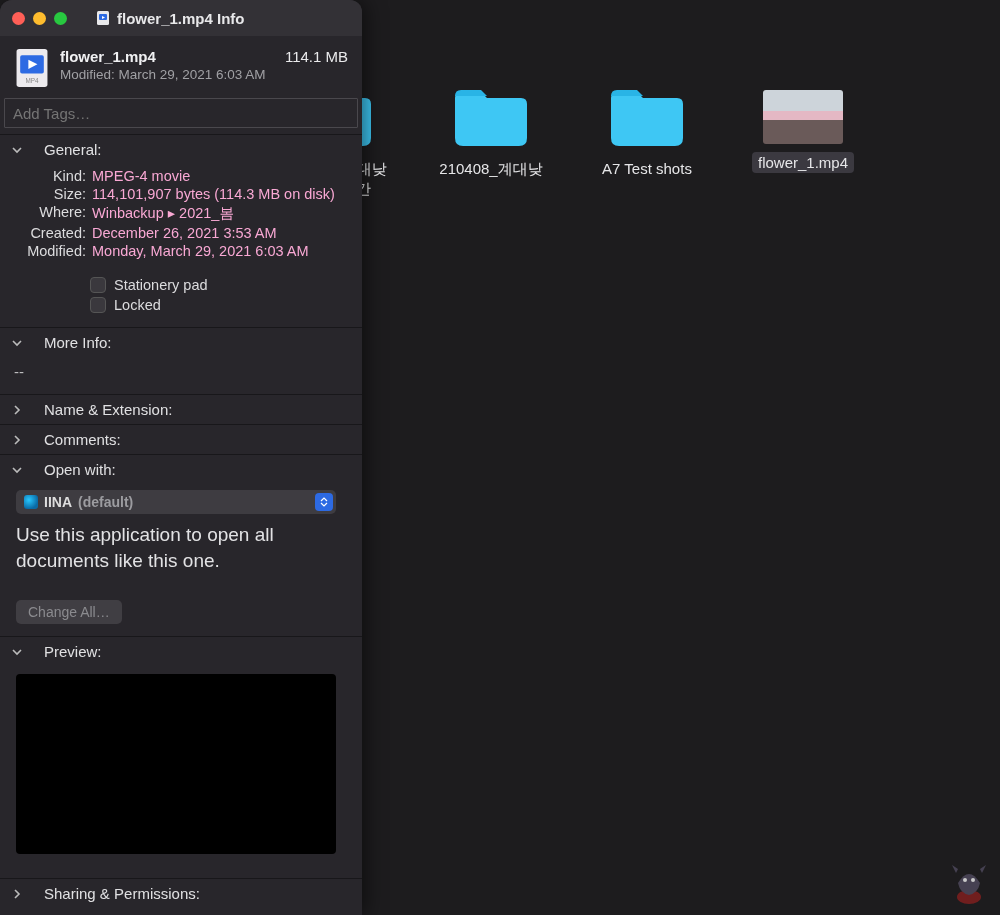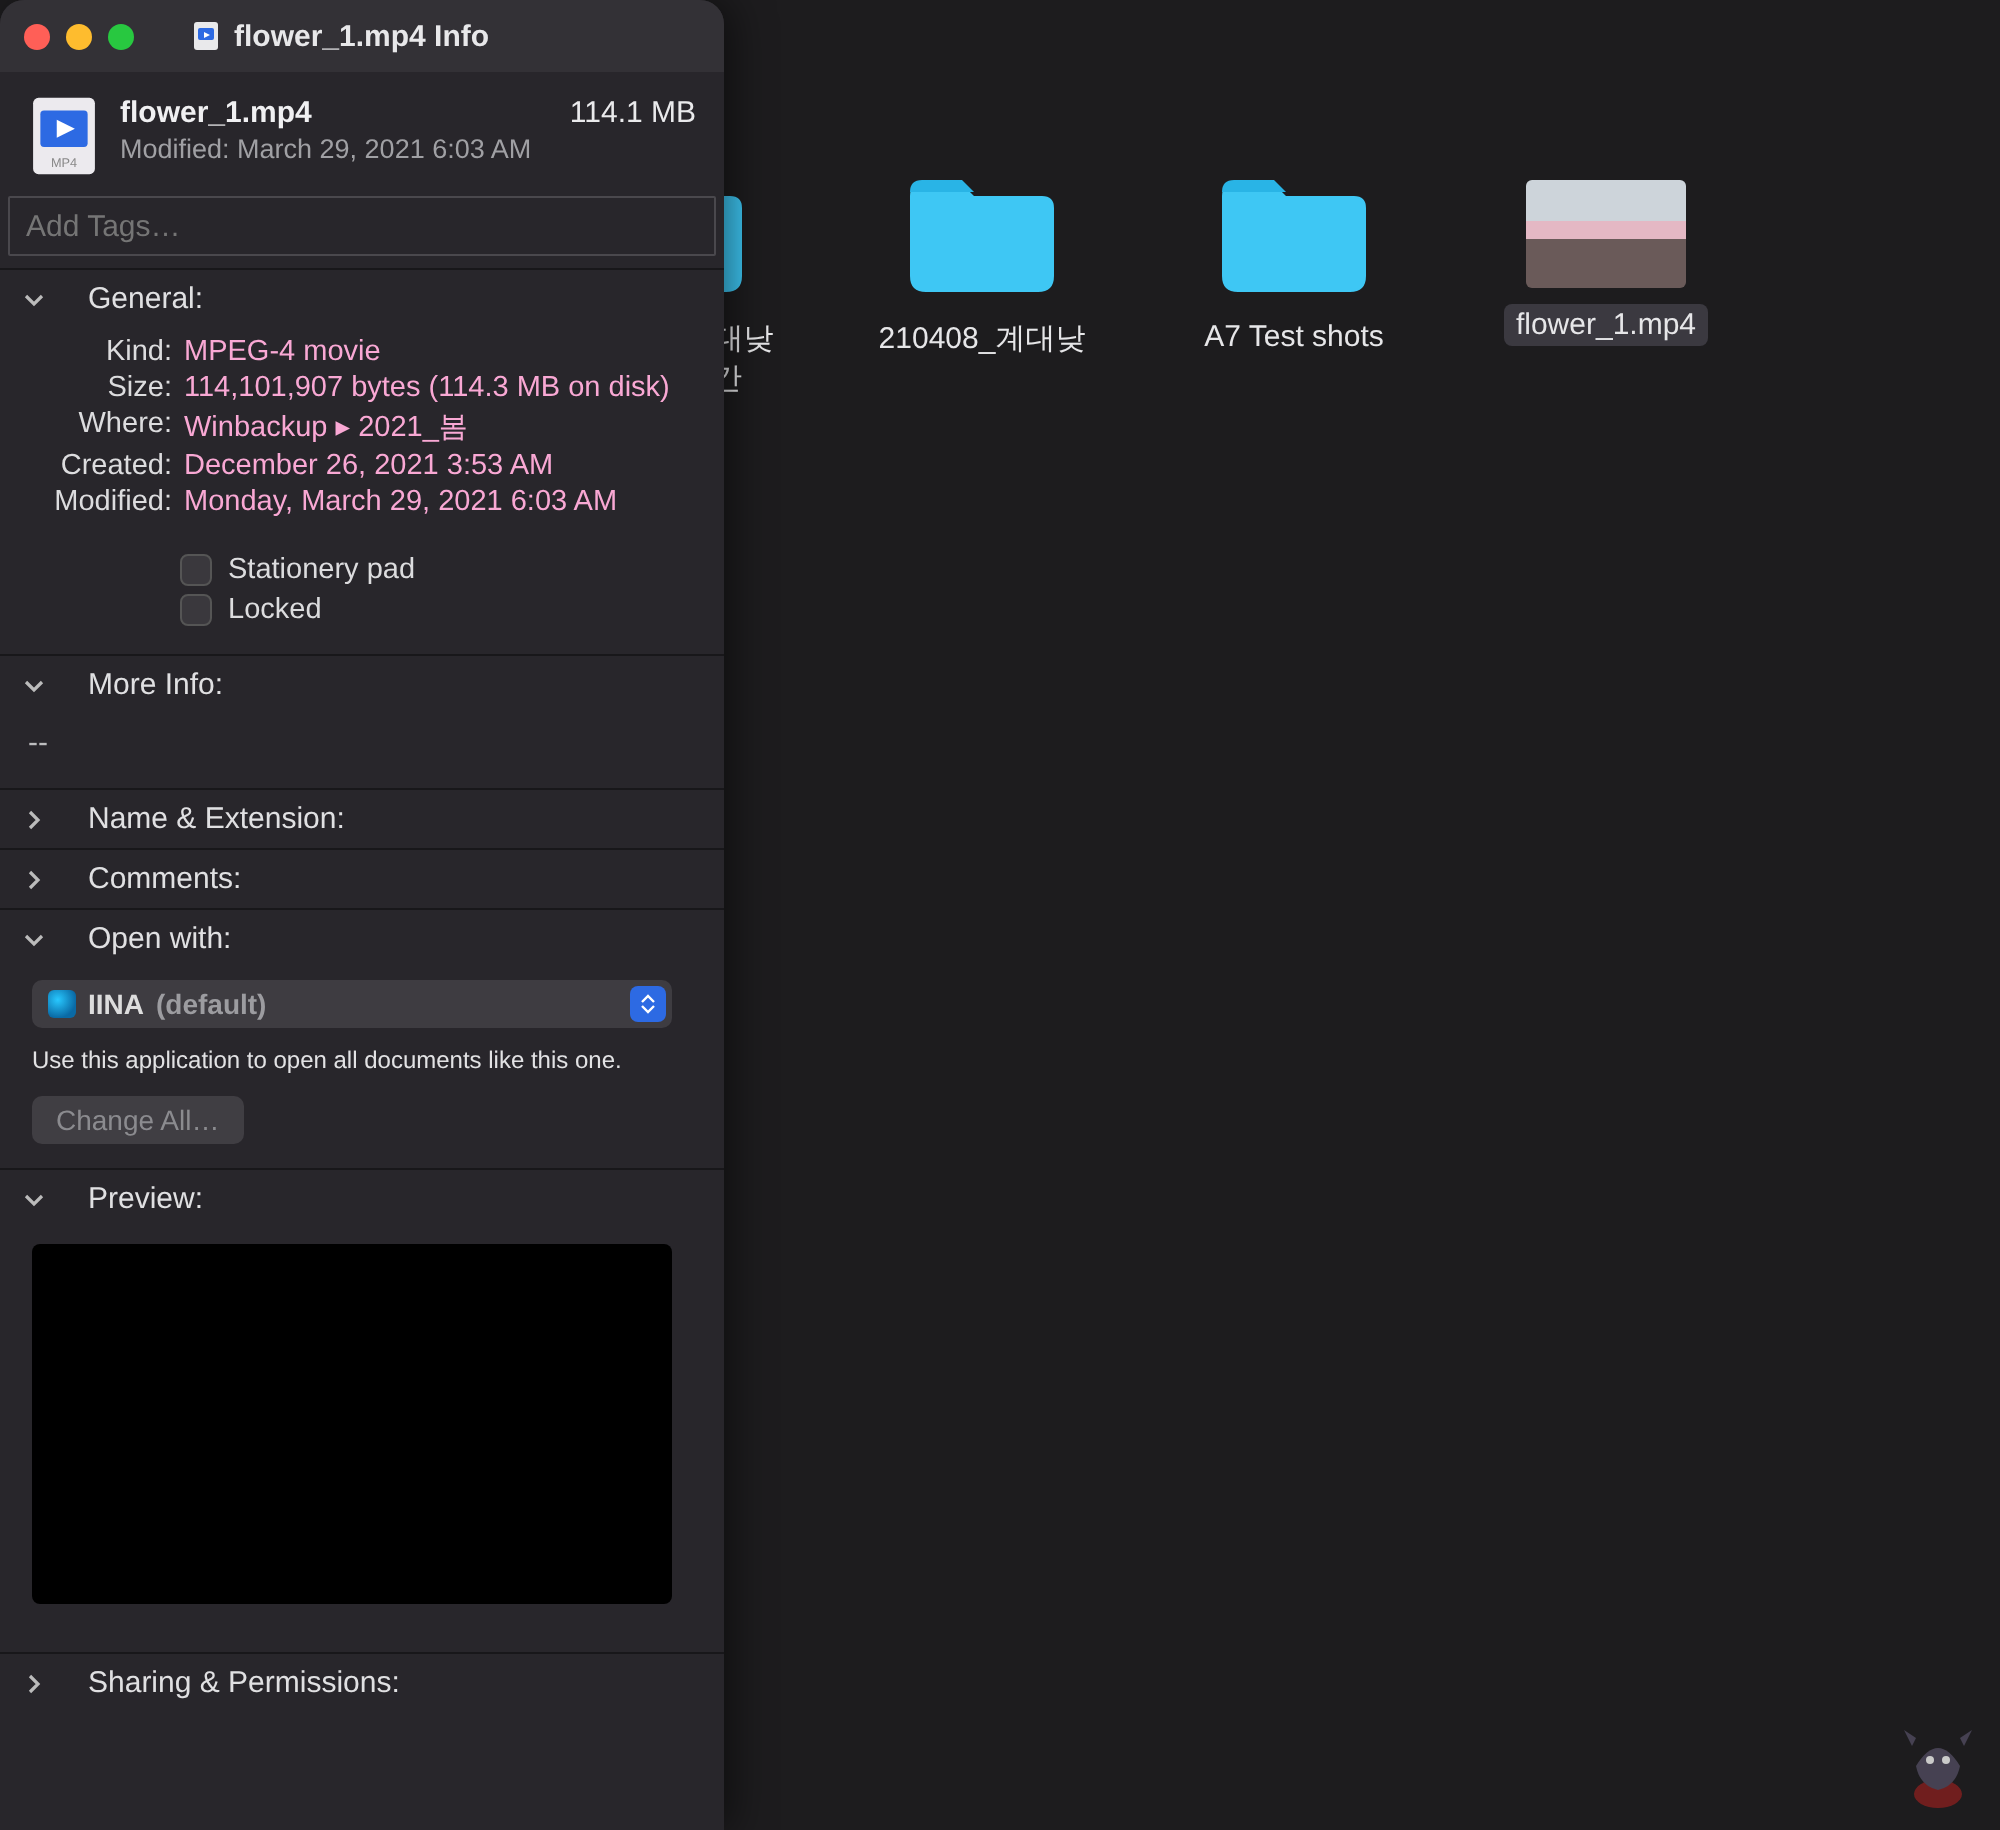--- a/index.html
+++ b/index.html
@@ -56,22 +56,22 @@
 
   .checks { margin-top: 18px; }
   .check-row { display:flex; align-items:center; gap:8px; margin: 4px 0 4px 78px; }
   .checkbox { width:16px; height:16px; border-radius:4px; background:#3a383d; border:1px solid #555; }
 
   .openwith-body { padding: 6px 16px 12px 16px; }
   .app-select { position:relative; width: 320px; height: 24px; background:#3e3c41; border-radius:5px; display:flex; align-items:center; padding:0 8px; font-size:14px; gap:6px;font-weight:bold; }
   .app-select .sel-arrows { position:absolute; right:3px; top:3px; width:18px; height:18px; background:#2d6ae3; border-radius:4px; display:flex; flex-direction:column; align-items:center; justify-content:center; }
   .sel-arrows svg { width:8px; height:5px; }
   .app-dot { width:14px; height:14px; border-radius:3px; background: radial-gradient(circle at 35% 35%, #28c8ff 0%, #0a6aa5 70%); }
-  .hint { font-size:12px; color:#e2e2e4; margin-top:8px; line-height:1.35; }
-  .change-btn { margin-top:10px; height:24px; padding:0 12px; background:#403e43; border:none; border-radius:5px; color:#8b8b8f; font-size:14px; }
+  .hint { font-size:19px; color:#e2e2e4; margin-top:8px; line-height:1.35; }
+  .change-btn { margin-top:27px; height:24px; padding:0 12px; background:#403e43; border:none; border-radius:5px; color:#8b8b8f; font-size:14px; }
 
   .more-dash { padding: 6px 14px 14px 14px; color:#bdbdbf; font-size:15px; }
 
   .preview-box { margin: 8px 16px 0 16px; width: 320px; height: 180px; background:#000; border-radius:4px; }
 
   .default-txt { color:#9c9ca0; }
 
   
   .mascot { position:absolute; right:10px; bottom:10px; width:42px; height:50px; opacity:0.9; }
 </style>

